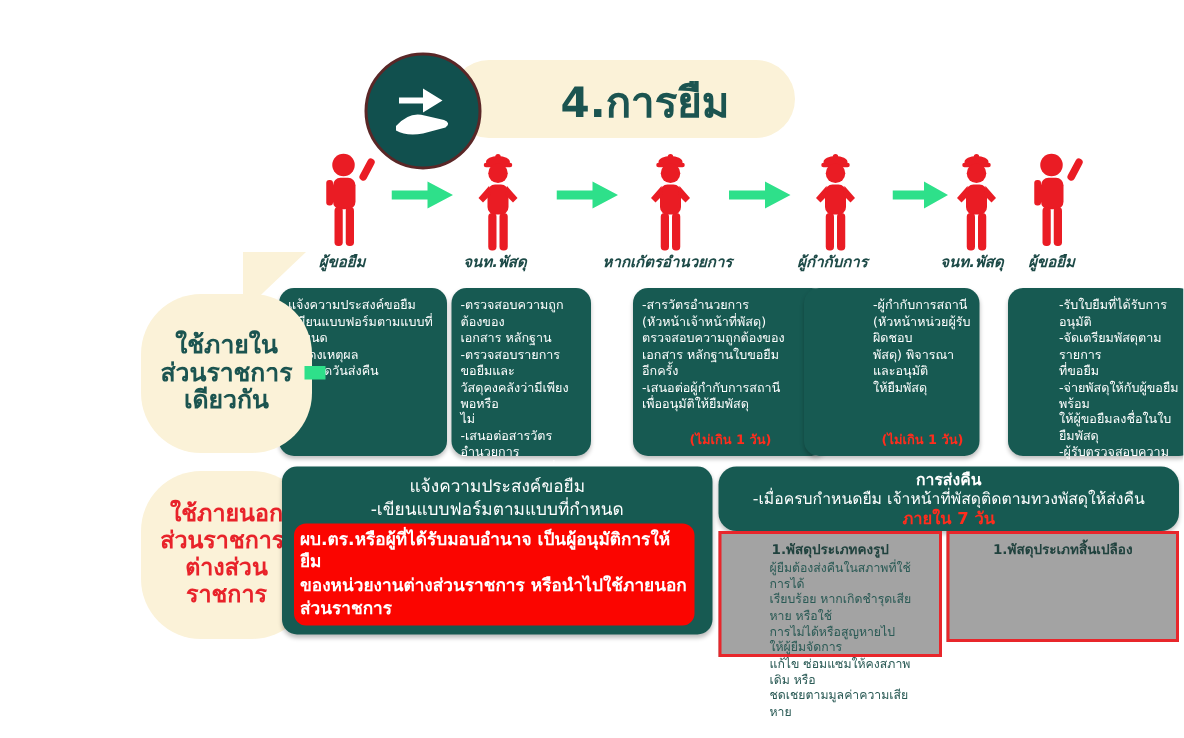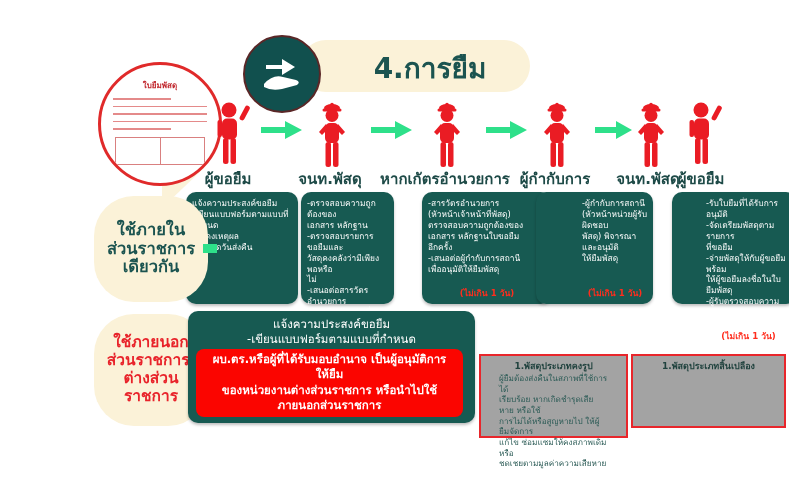--- a/index.html
+++ b/index.html
@@ -13,73 +13,61 @@
   .doc-pointer{position:absolute;left:162px;top:168px;width:0;height:0;border-top:40px solid #fbf2d8;border-right:42px solid transparent;}
   .doc-circle{position:absolute;left:98px;top:62px;width:124px;height:124px;border-radius:50%;background:#fff;border:3px solid #e02a2a;overflow:hidden;box-sizing:border-box;}
   .doc-title{margin-top:14px;text-align:center;color:#c1272d;font-size:8px;font-weight:bold;}
   .doc-line{height:1.5px;background:#e48a8a;margin:6px 12px 0 12px;}
   .doc-line.short{margin-right:48px;}
   .doc-table{margin:7px 14px 0 14px;border:1px solid #d98080;height:26px;display:flex;}
   .doc-cell{flex:1;border-right:1px solid #d98080;font-size:6px;color:#c1272d;text-align:center;padding-top:2px;}
   .doc-cell:last-child{border-right:none;}
   
   .actor{position:absolute;top:102px;width:60px;height:64px;display:flex;justify-content:center;}
-  .actor-label{position:absolute;top:167px;transform:translateX(-50%);color:#1d4a47;font-size:15px;font-weight:bold;white-space:nowrap;}
+  .actor-label{position:absolute;top:167px;transform:translateX(-50%);color:#1d4a47;font-size:10px;font-weight:bold;white-space:nowrap;font-style:italic;}
   .flow-arrow{position:absolute;top:118px;}
   
   .step{position:absolute;top:192px;height:112px;background:#175a52;border-radius:10px;box-sizing:border-box;padding:6px 5px 4px 6px;display:flex;flex-direction:column;box-shadow:0 2px 3px rgba(0,0,0,.25);}
   .step-body{color:#fff;font-size:8.4px;line-height:1.3;}
   .step-deadline{margin-top:auto;text-align:center;color:#ff2d1d;font-size:8.6px;font-weight:bold;}
   
   .side-pill{position:absolute;left:94px;width:114px;background:#fbf2d8;border-radius:40px;display:flex;align-items:center;justify-content:center;text-align:center;font-weight:bold;}
   .side-pill.internal{top:196px;height:106px;color:#1b5450;font-size:16.5px;line-height:1.15;}
   .side-pill.external{top:314px;height:112px;color:#e8232a;font-size:15.5px;line-height:1.15;}
   .connector{position:absolute;width:14px;height:9px;background:#2ee08a;}
   
   .external-box{position:absolute;left:188px;top:311px;width:287px;height:112px;background:#175a52;border-radius:10px;box-shadow:0 2px 3px rgba(0,0,0,.25);}
   .external-body{color:#fff;font-size:11.5px;line-height:1.3;text-align:center;padding-top:6px;}
-  .approval-note{position:absolute;left:8px;right:12px;bottom:6px;background:#fb0500;border-radius:8px;color:#fff;font-size:11.5px;font-weight:bold;text-align:center;line-height:1.35;padding:3px 16px;}
+  .approval-note{position:absolute;left:8px;right:12px;bottom:6px;background:#fb0500;border-radius:8px;color:#fff;font-size:11.5px;font-weight:bold;line-height:1.35;padding:3px 4px;}
   
   .return-box{position:absolute;left:479px;top:311px;width:307px;height:43px;background:#175a52;border-radius:12px;text-align:center;box-sizing:border-box;padding-top:3px;box-shadow:0 2px 3px rgba(0,0,0,.25);}
   .return-title{color:#fff;font-size:10.5px;font-weight:bold;line-height:1.2;}
   .return-body{color:#fff;font-size:10.5px;line-height:1.2;}
   .return-deadline{color:#ff2d1d;font-size:11px;font-weight:bold;line-height:1.2;}
   
   .note{position:absolute;top:354px;background:#a3a3a3;border:2px solid #e8262b;border-radius:0;box-sizing:border-box;padding:3px 18px;}
   .note-title{text-align:center;color:#20423e;font-size:9px;font-weight:bold;}
-  .note-body{color:#2a5a55;font-size:8.2px;line-height:1.3;}
+  .note-body{color:#2a5a55;font-size:8.2px;line-height:1.3;margin-left:14px;}
   svg{display:block;}
 </style>
 </head>
 <body>
 
 <div id="canvas">
 
   <div class="header-pill"></div>
   <div class="header-circle">
     <svg width="46" height="42" viewBox="0 0 46 42">
       <polygon points="7,12 23,12 23,6 36,14 23,22 23,16 7,16" fill="#ffffff"></polygon>
       <path d="M5 31 q9 -10 19 -7 l13 3 q5 2 1 5 l-15 4 q-11 2 -18 -2 z" fill="#ffffff"></path>
     </svg>
   </div>
   <div class="header-title">4.การยืม</div>
 
   <div class="doc-pointer"></div>
-  <div class="doc-circle">
-    <div class="doc-title">ใบยืมพัสดุ</div>
-    <div class="doc-line short"></div>
-    <div class="doc-line"></div>
-    <div class="doc-line"></div>
-    <div class="doc-line"></div>
-    <div class="doc-line short"></div>
-    <div class="doc-table">
-      <div class="doc-cell"></div>
-      <div class="doc-cell"></div>
-    </div>
-  </div>
 
   <div class="actor" style="left:202px;">
     <svg width="40" height="64" viewBox="0 0 40 64" fill="#ea1c24">
       <circle cx="17" cy="8" r="7.5"></circle>
       <rect x="27" y="2" width="5" height="16" rx="2.5" transform="rotate(28 29 17)"></rect>
       <rect x="10" y="16.5" width="15" height="21" rx="5"></rect>
       <rect x="5.5" y="18" width="4.5" height="17" rx="2"></rect>
       <rect x="11" y="36" width="5.5" height="26" rx="2.5"></rect>
       <rect x="18.5" y="36" width="5.5" height="26" rx="2.5"></rect>
     </svg>
@@ -232,20 +220,25 @@
 
   <div class="external-box">
     <div class="external-body pre">แจ้งความประสงค์ขอยืม
 -เขียนแบบฟอร์มตามแบบที่กำหนด
 -แสดงเหตุผล
 -กำหนดวันส่งคืน</div>
     <div class="approval-note pre">ผบ.ตร.หรือผู้ที่ได้รับมอบอำนาจ  เป็นผู้อนุมัติการให้ยืม
 ของหน่วยงานต่างส่วนราชการ หรือนำไปใช้ภายนอกส่วนราชการ</div>
   </div>
 
+  <div class="return-box">
+    <div class="return-title">การส่งคืน</div>
+    <div class="return-body">-เมื่อครบกำหนดยืม  เจ้าหน้าที่พัสดุติดตามทวงพัสดุให้ส่งคืน</div>
+    <div class="return-deadline">ภายใน 7 วัน</div>
+  </div>
 
   <div class="note" style="left:479px;width:149px;height:84px;">
     <div class="note-title">1.พัสดุประเภทคงรูป</div>
     <div class="note-body pre">ผู้ยืมต้องส่งคืนในสภาพที่ใช้การได้
 เรียบร้อย หากเกิดชำรุดเสียหาย หรือใช้
 การไม่ได้หรือสูญหายไป ให้ผู้ยืมจัดการ
 แก้ไข ซ่อมแซมให้คงสภาพเดิม หรือ
 ชดเชยตามมูลค่าความเสียหาย</div>
   </div>
   <div class="note" style="left:631px;width:155px;height:74px;">

